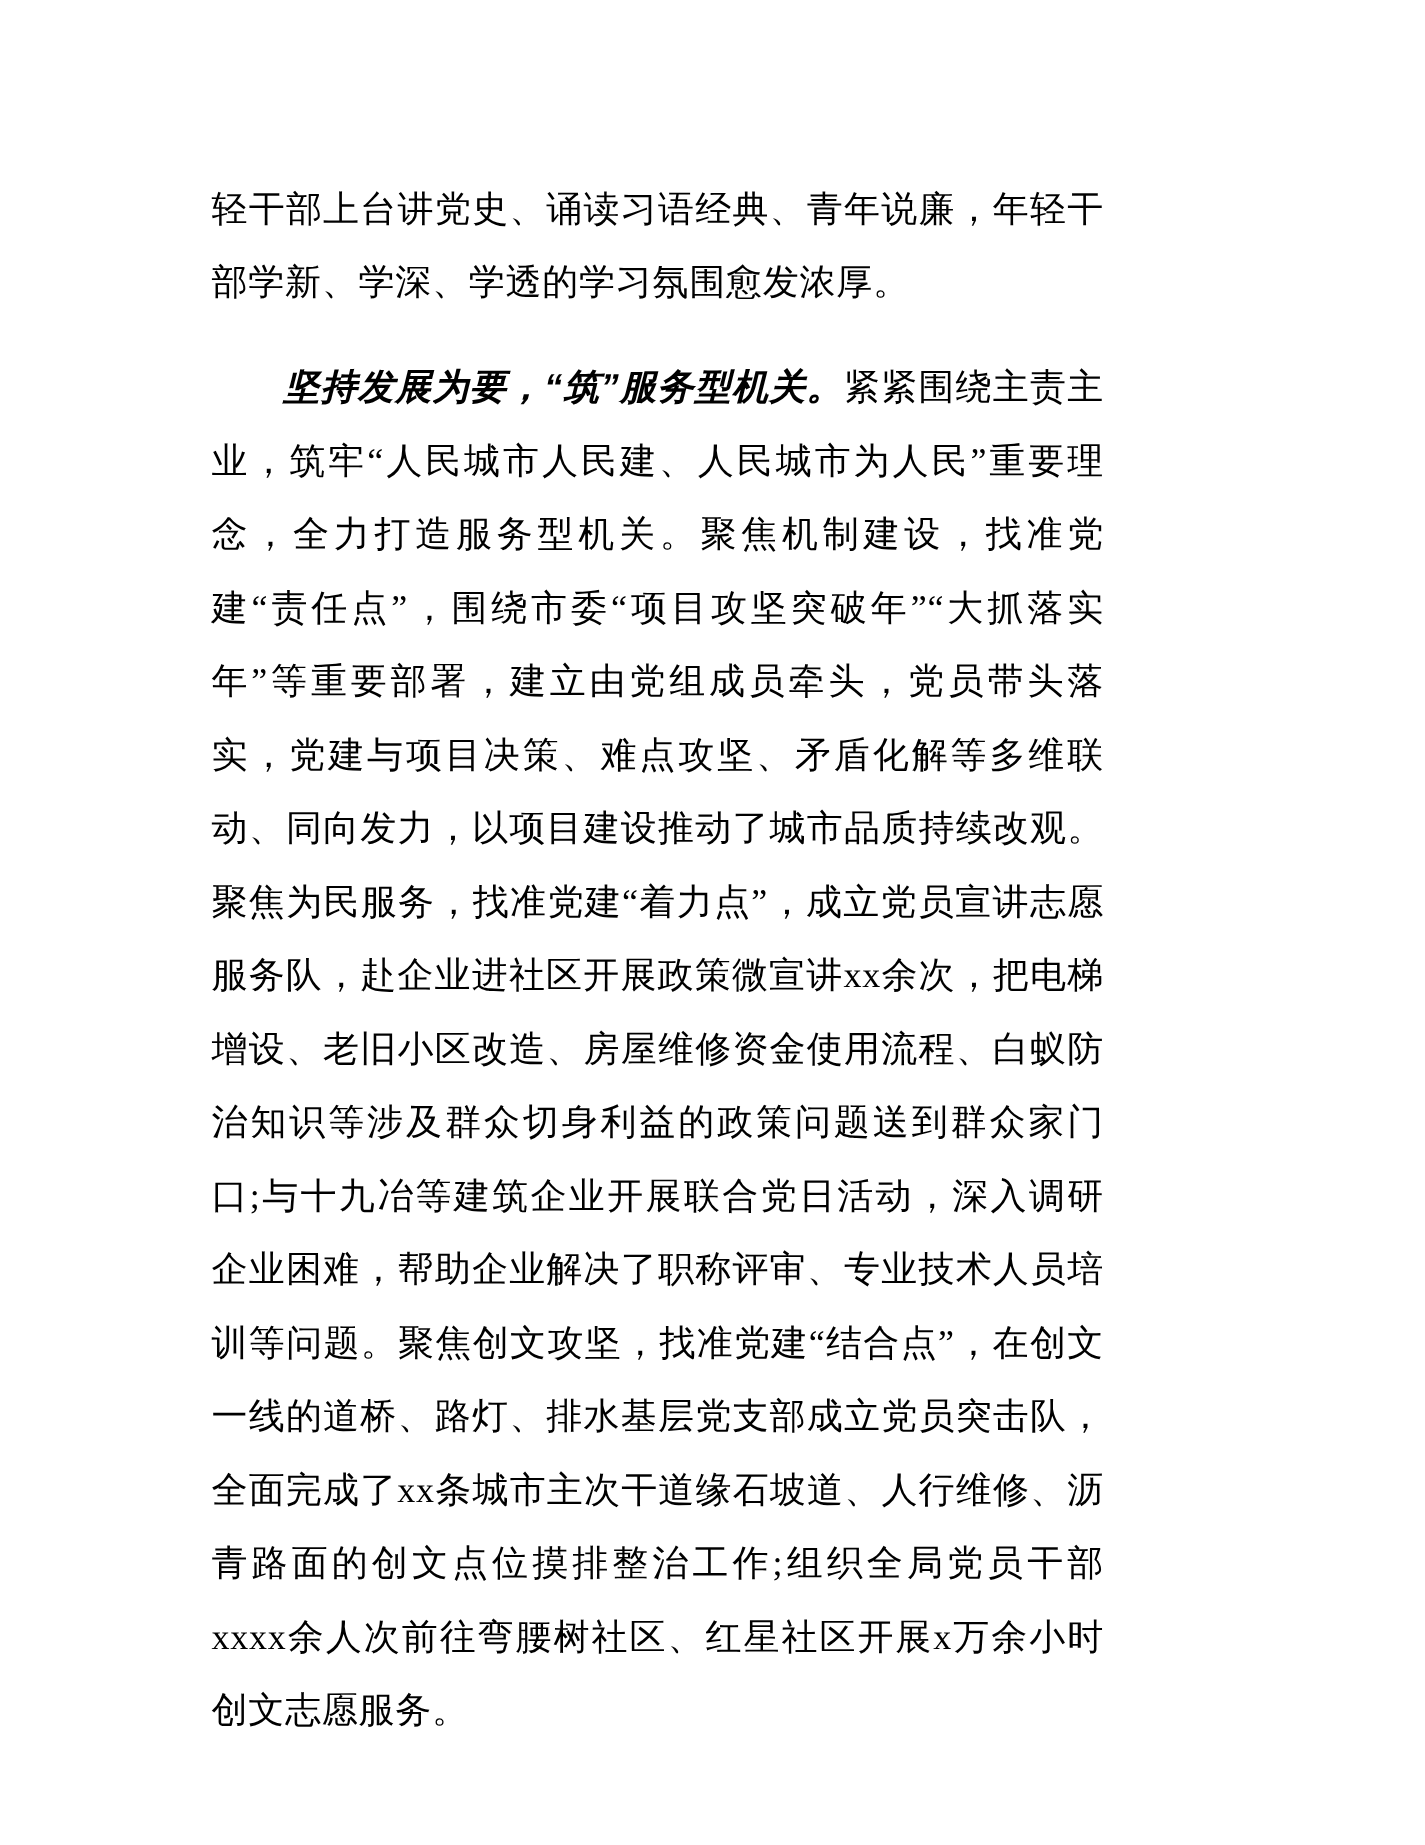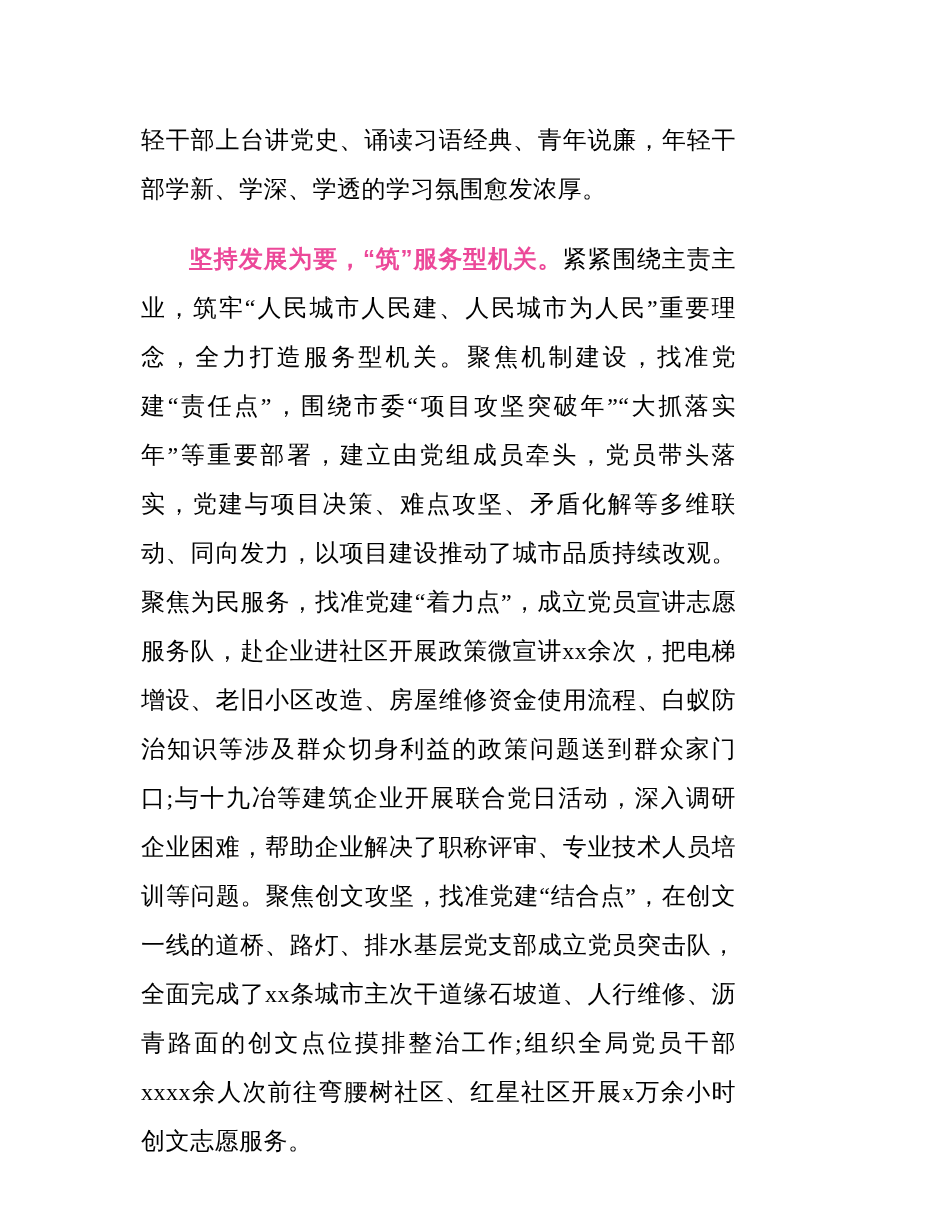--- a/index.html
+++ b/index.html
@@ -25,21 +25,22 @@
     text-align: justify;
     letter-spacing: 0.5px;
   }
   .doc-body p.para.indented {
     text-indent: 48px;
     margin-top: 20px;
   }
   .doc-body .lead {
     font-family: "Liberation Sans", "DejaVu Sans", sans-serif;
     font-weight: bold;
-    color: #ec4899;
+    color: #000000;
+    font-style: italic;
   }
 </style>
 </head>
 <body>
 
 <div class="page">
   <div class="doc-body">
     <p class="para"><span>轻干部上台讲党史、诵读习语经典、青年说廉，年轻干部学新、学深、学透的学习氛围愈发浓厚。</span></p>
     <p class="para indented"><strong class="lead">坚持发展为要，“筑”服务型机关。</strong><span>紧紧围绕主责主业，筑牢“人民城市人民建、人民城市为人民”重要理念，全力打造服务型机关。聚焦机制建设，找准党建“责任点”，围绕市委“项目攻坚突破年”“大抓落实年”等重要部署，建立由党组成员牵头，党员带头落实，党建与项目决策、难点攻坚、矛盾化解等多维联动、同向发力，以项目建设推动了城市品质持续改观。聚焦为民服务，找准党建“着力点”，成立党员宣讲志愿服务队，赴企业进社区开展政策微宣讲xx余次，把电梯增设、老旧小区改造、房屋维修资金使用流程、白蚁防治知识等涉及群众切身利益的政策问题送到群众家门口;与十九冶等建筑企业开展联合党日活动，深入调研企业困难，帮助企业解决了职称评审、专业技术人员培训等问题。聚焦创文攻坚，找准党建“结合点”，在创文一线的道桥、路灯、排水基层党支部成立党员突击队，全面完成了xx条城市主次干道缘石坡道、人行维修、沥青路面的创文点位摸排整治工作;组织全局党员干部xxxx余人次前往弯腰树社区、红星社区开展x万余小时创文志愿服务。</span></p>
   </div>

